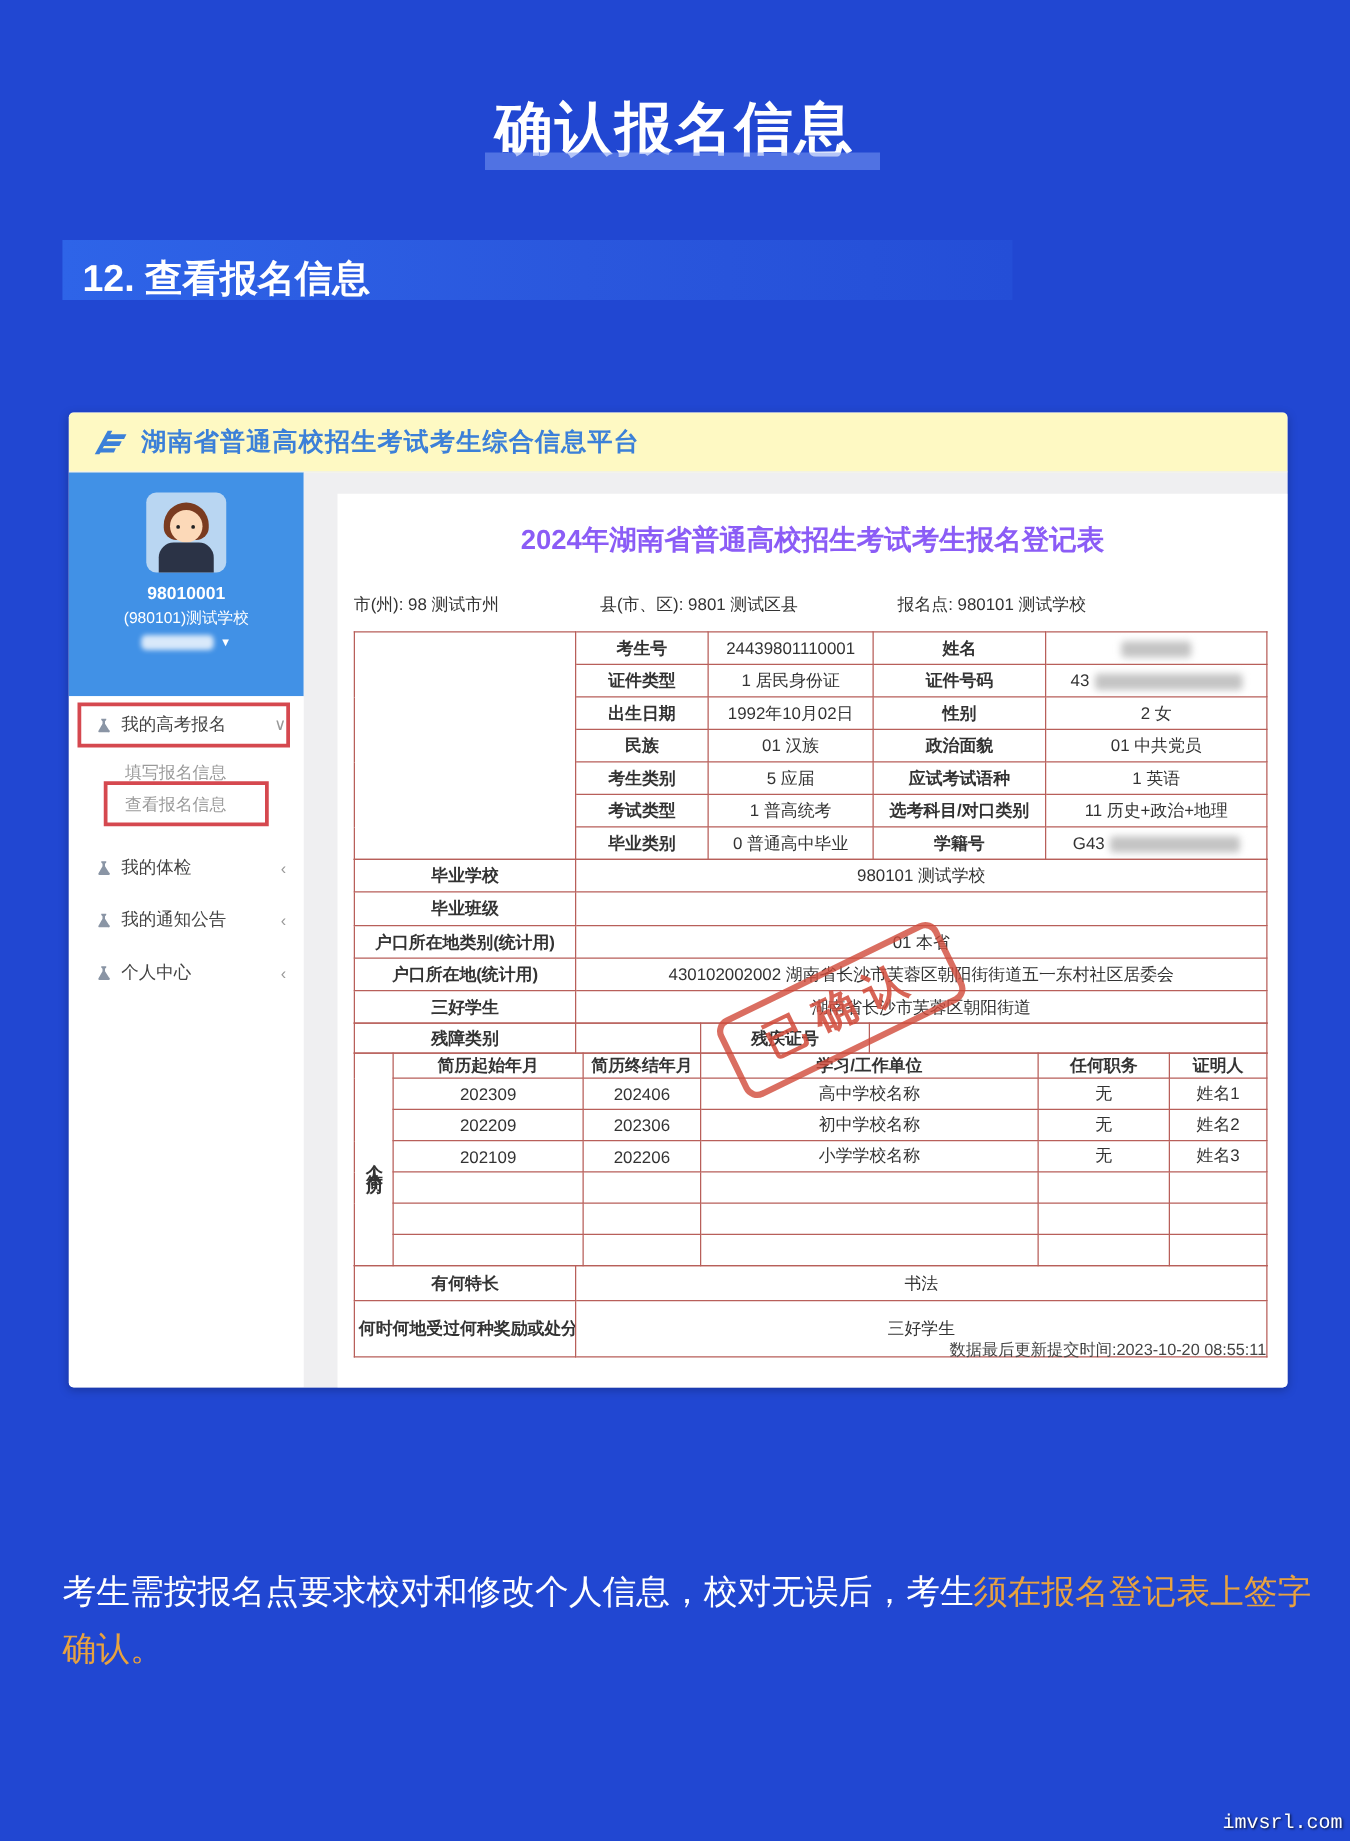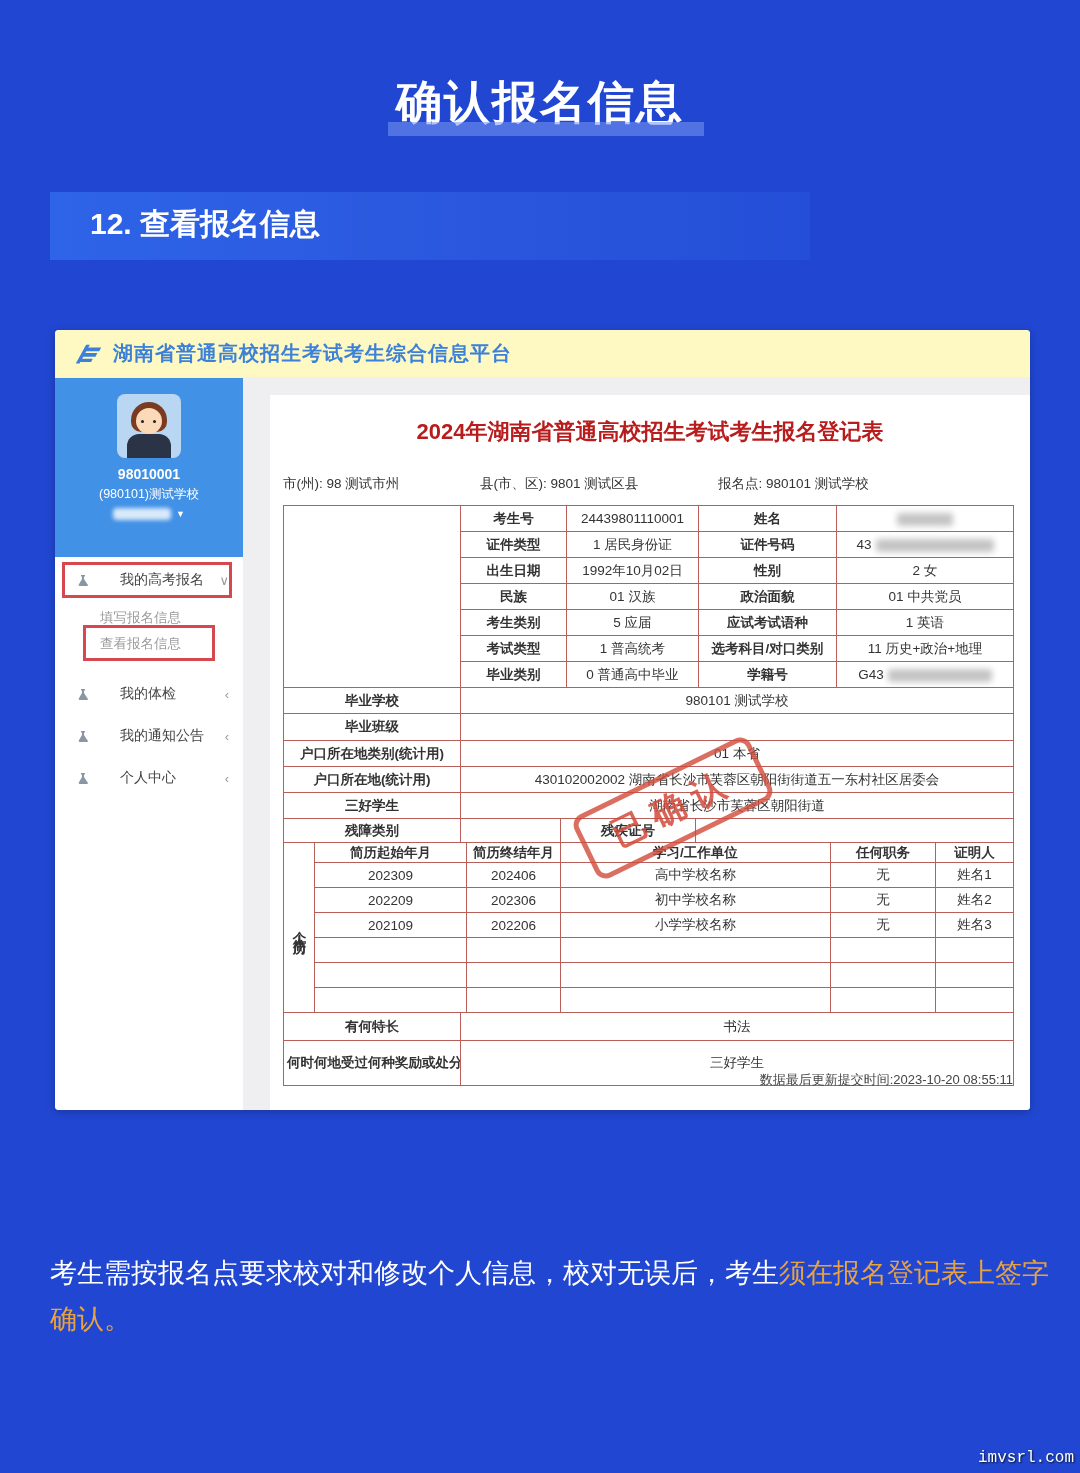--- a/index.html
+++ b/index.html
@@ -5,24 +5,24 @@
   html,body{margin:0;padding:0;}
   body{font-family:"Liberation Sans","DejaVu Sans",sans-serif;}
   .page{position:relative;width:1080px;height:1473px;background:#2147d2;overflow:hidden;}
 
   
   .main-title{position:absolute;top:72px;left:0;width:1080px;text-align:center;margin:0;
     font-size:46px;font-weight:bold;color:#ffffff;letter-spacing:2px;}
   .main-title .hl{position:relative;display:inline-block;padding:0 6px;}
   .main-title .hl::after{content:"";position:absolute;left:-2px;right:-14px;bottom:-2px;height:14px;
     background:rgba(120,150,240,.55);z-index:0;}
-  .sec-head{position:absolute;left:50px;width:760px;height:68px;line-height:64px;
+  .sec-head{position:absolute;left:50px;width:760px;height:48px;line-height:64px;
     background:linear-gradient(to right,#2e64e8 0%,#2a57dd 55%,rgba(40,80,215,0) 100%);
     background-color:rgba(46,100,232,.25);
-    color:#fff;font-size:30px;font-weight:bold;padding-left:40px;box-sizing:border-box;}
+    color:#fff;font-size:30px;font-weight:bold;padding-left:16px;box-sizing:border-box;}
   .sec12{top:192px;}
   .sec13{top:1168px;}
   .body-text{position:absolute;left:50px;color:#ffffff;font-size:27px;margin:0;line-height:46px;}
   .bt1{top:272px;width:1000px;}
   .bt2{top:1250px;width:1000px;}
   .orange{color:#e8a23f;}
   .watermark{position:absolute;right:6px;bottom:6px;color:#fff;font-size:16px;
     text-shadow:1px 1px 2px rgba(0,0,0,.8);font-family:"Liberation Mono","DejaVu Sans Mono",monospace;}
 
   
@@ -47,32 +47,32 @@
     border-radius:12px 12px 0 0;}
   .uid{position:absolute;left:0;top:88px;width:100%;font-size:14px;font-weight:bold;}
   .uschool{position:absolute;left:0;top:108px;width:100%;font-size:12.5px;}
   .ublur{position:absolute;left:0;top:130px;width:100%;display:flex;justify-content:center;align-items:center;gap:5px;}
   .name-blob{display:inline-block;width:58px;height:12px;background:rgba(255,255,255,.8);
     border-radius:4px;filter:blur(2px);}
   .caret{font-size:9px;color:#fff;}
 
   .sidebar{position:absolute;left:0;top:227px;width:188px;height:553px;background:#fff;}
   .menu-item{position:absolute;left:0;width:188px;height:30px;display:flex;align-items:center;
-    font-size:14px;color:#444;cursor:pointer;gap:23px;}
+    font-size:14px;color:#444;cursor:pointer;}
   .menu-item .mi{margin-left:22px;margin-right:8px;display:flex;}
   .menu-item .chev{position:absolute;right:14px;color:#999;font-size:13px;}
   .sub-item{position:absolute;left:45px;height:26px;line-height:26px;font-size:13.5px;color:#9a9a9a;cursor:pointer;}
   .redbox{position:absolute;border:3px solid #d5484f;box-sizing:border-box;}
   .rb1{left:7px;top:5px;width:170px;height:36px;}
   .rb2{left:28px;top:68px;width:132px;height:36px;}
 
   .portal-main{position:absolute;left:188px;top:48px;width:787px;height:732px;background:#efeff1;}
   .form-panel{position:absolute;left:27px;top:17px;width:760px;height:715px;background:#fff;}
   .form-title{position:absolute;left:0;top:22px;width:100%;text-align:center;
-    color:#b91c1c;font-size:22px;font-weight:bold;}
+    color:#8b5cf6;font-size:22px;font-weight:bold;}
   .meta{position:absolute;top:80px;left:0;width:100%;font-size:13.5px;color:#333;}
   .meta span{position:absolute;white-space:nowrap;}
   .m1{left:13px;} .m2{left:210px;} .m3{left:448px;}
 
   .tablewrap{position:absolute;left:13px;top:110px;width:730px;}
   table.t{border-collapse:collapse;table-layout:fixed;width:730px;margin-top:-1px;}
   table.t:first-child{margin-top:0;}
   table.t td{border:1px solid #b85f5a;font-size:13.5px;color:#333;text-align:center;
     padding:0 3px;overflow:hidden;white-space:nowrap;}
   td.lab{font-weight:bold;}

